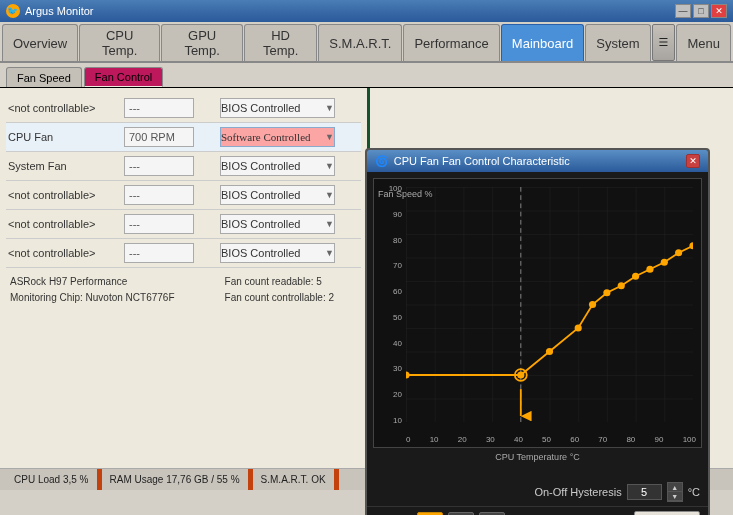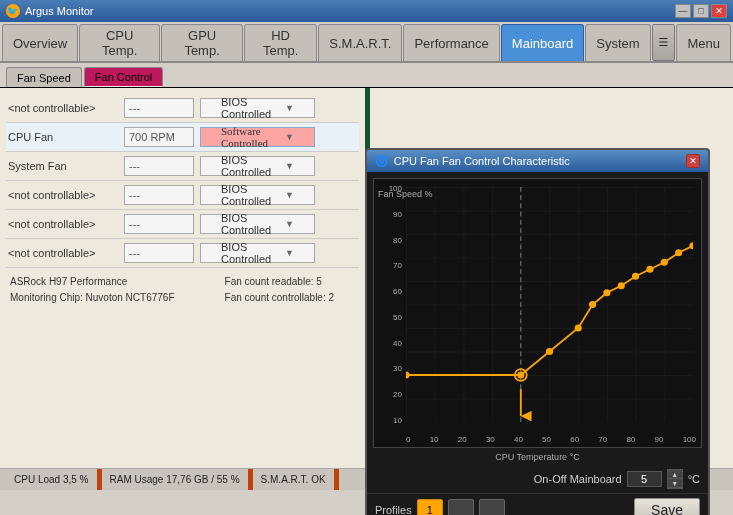--- a/index.html
+++ b/index.html
@@ -98,21 +98,21 @@
     }
     .sub-tab.active {
       background: #be185d;
       font-weight: normal;
       border-bottom: 1px solid #f0ece0;
     }
     .left-panel {
       width: 370px;
       padding: 6px;
       background: #ede9dc;
-      border-right: 5px solid #14532d;
+      border-right: 3px solid #14532d;
     }
     .fan-row {
       display: flex;
       align-items: center;
       padding: 4px 2px;
       border-bottom: 1px solid #ccc;
       gap: 6px;
     }
     .fan-label {
       width: 110px;
@@ -128,27 +128,28 @@
       font-size: 11px;
       color: #555;
       display: flex;
       align-items: center;
     }
     .fan-control-select {
       width: 115px;
       height: 20px;
       background: #f5f5f5;
       border: 1px solid #aaa;
-      padding: 0 20px;
+      padding: 0 0;
       font-size: 11px;
       color: #333;
       display: flex;
       align-items: center;
       justify-content: space-between;
       cursor: pointer;
+      margin-left: 20px;
     }
     .fan-control-select.software {
       background: #fca5a5;
       border: 1px solid #88aacc;
       font-family: Liberation Serif, serif;
     }
     .select-arrow {
       font-size: 9px;
       color: #666;
     }
@@ -491,24 +492,24 @@
         <span style="color:#aaa; font-size:8px;">40</span>
         <span style="color:#aaa; font-size:8px;">50</span>
         <span style="color:#aaa; font-size:8px;">60</span>
         <span style="color:#aaa; font-size:8px;">70</span>
         <span style="color:#aaa; font-size:8px;">80</span>
         <span style="color:#aaa; font-size:8px;">90</span>
         <span style="color:#aaa; font-size:8px;">100</span>
       </div>
     </div>
 
-    <div style="text-align:center; color:#aaa; font-size:9px; margin-top:-2px; margin-bottom:3px;">CPU Temperature °C</div>
+    <div style="text-align:center; color:#aaa; font-size:9px; margin-top:-2px; margin-bottom:16px;">CPU Temperature °C</div>
 
     <div class="hysteresis-row">
-      <span>On-Off Mainboard</span>
+      <span>On-Off Hysteresis</span>
       <input class="hysteresis-input" type="text" value="5" style="">
       <div class="spin-btns">
         <button class="spin-btn">▲</button>
         <button class="spin-btn">▼</button>
       </div>
       <span>°C</span>
     </div>
 
     <div class="profiles-row">
       <span>Profiles</span>

